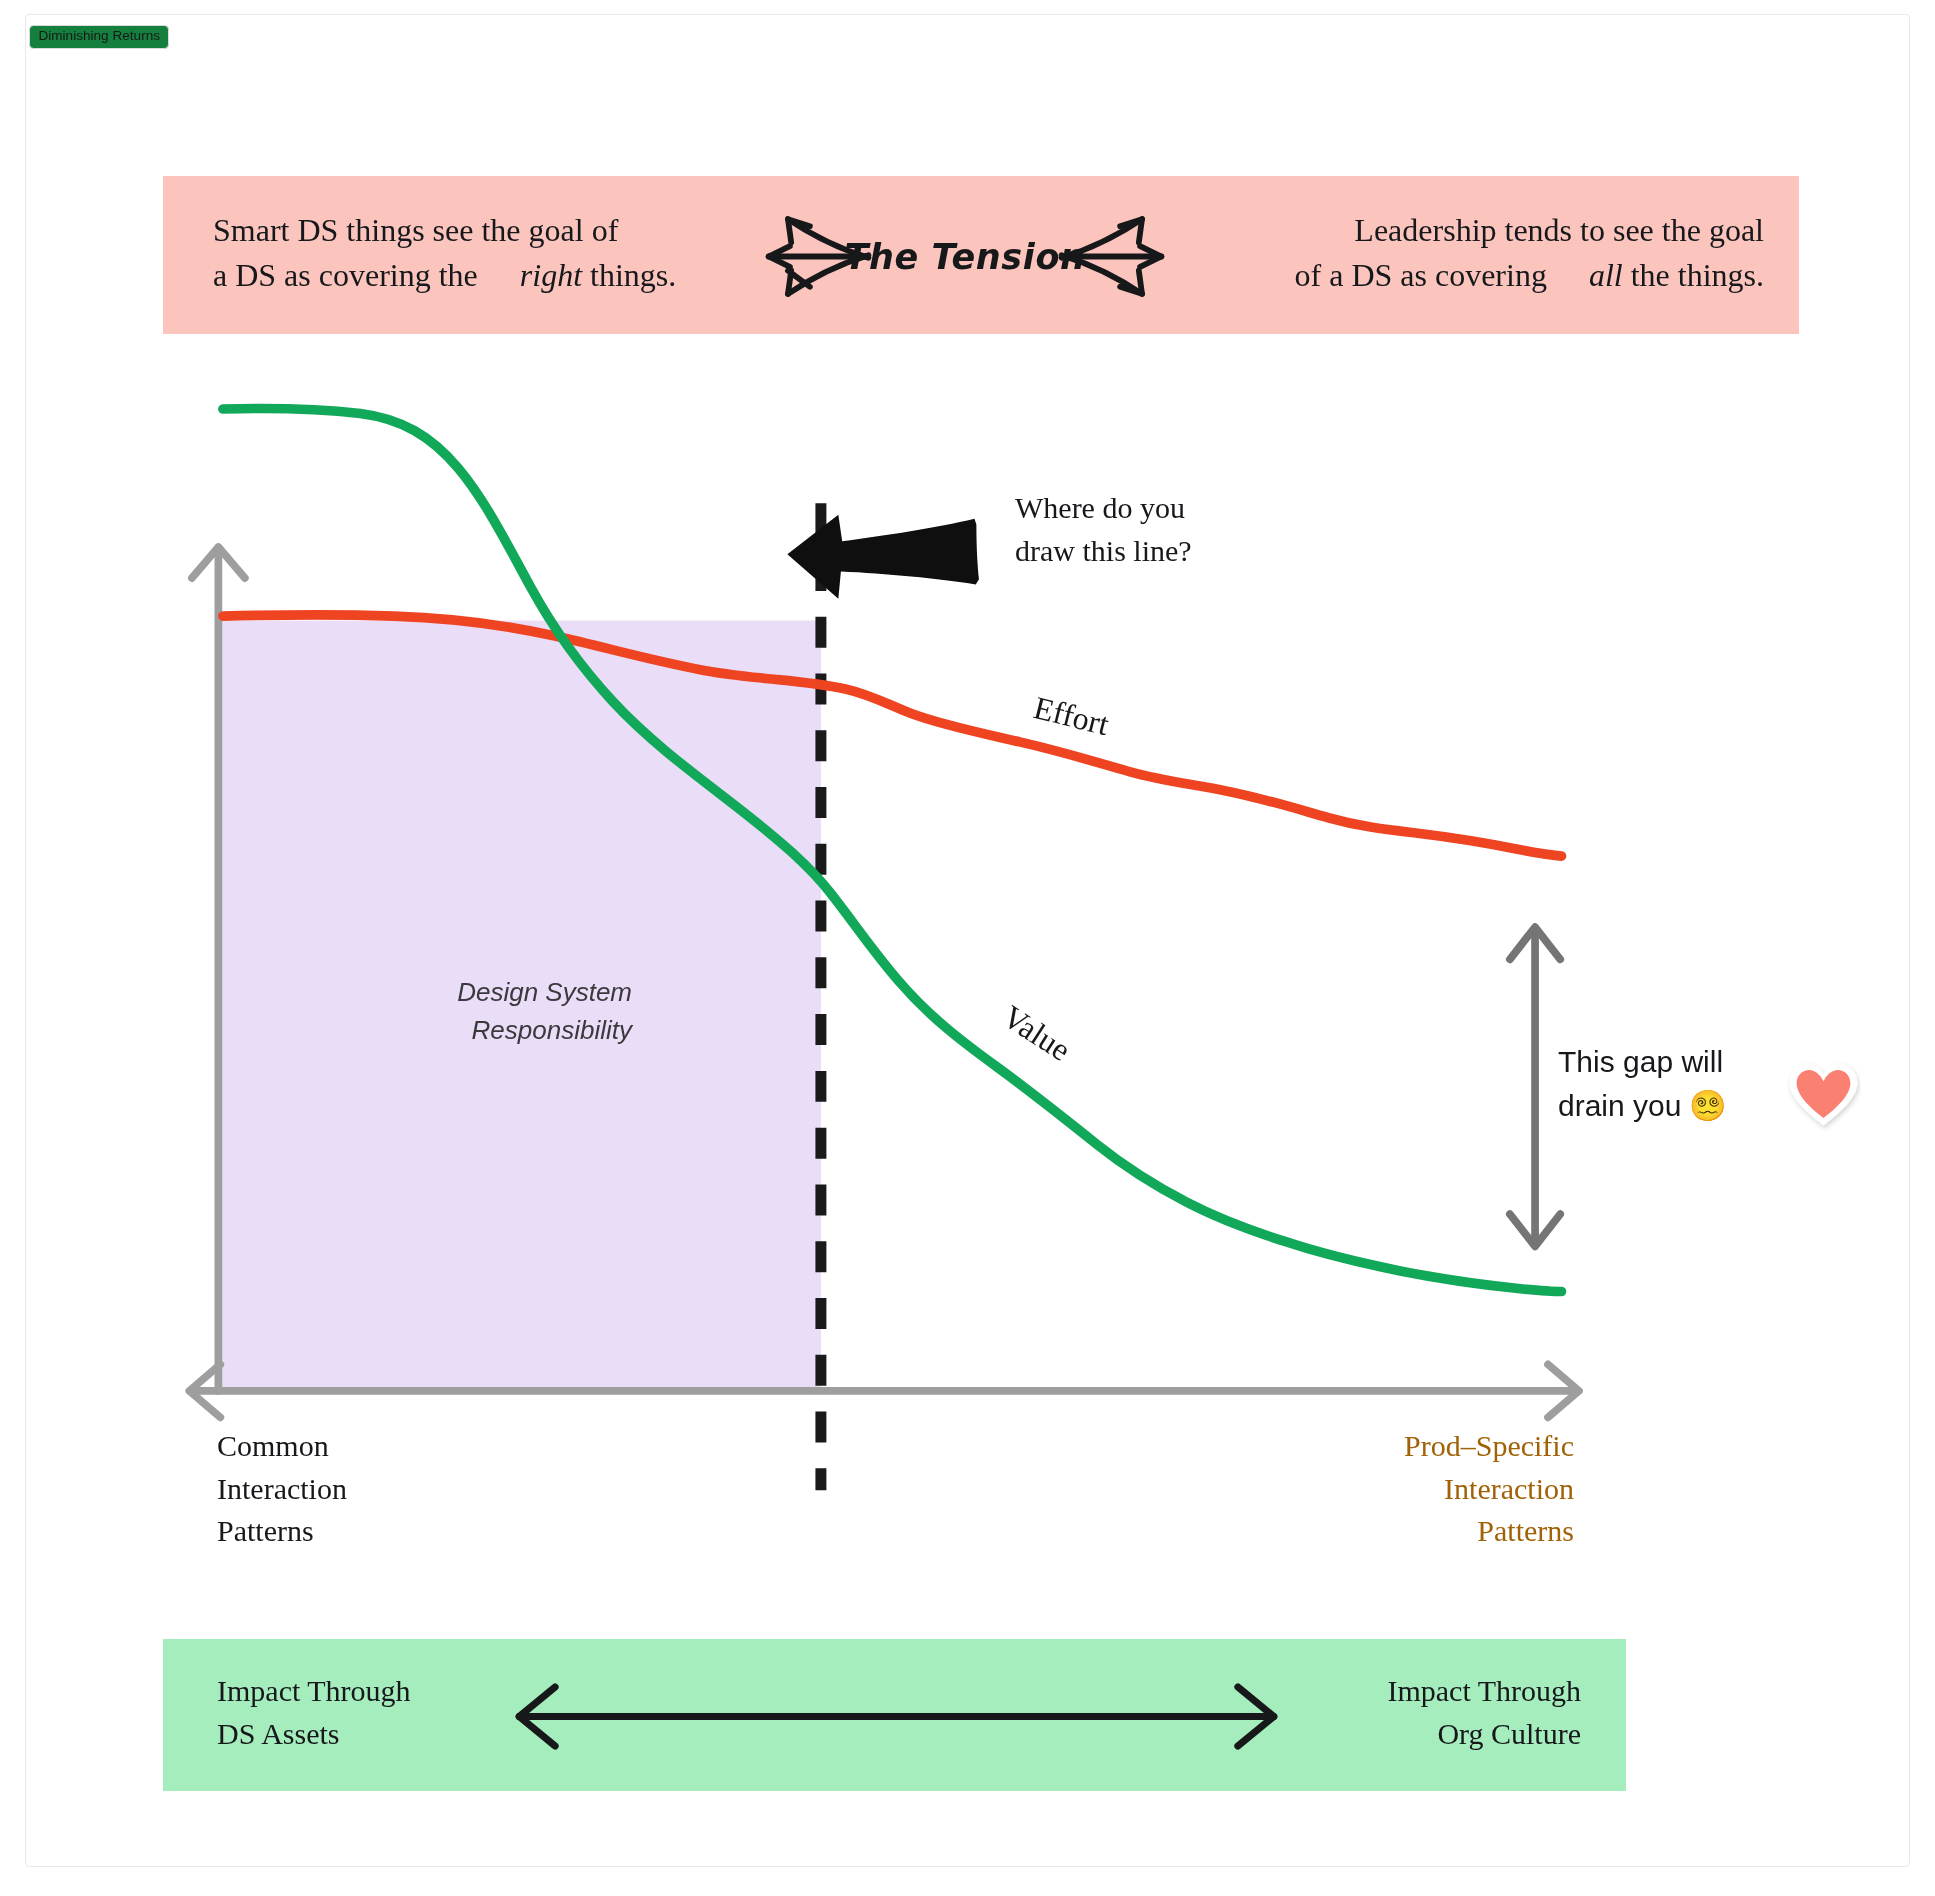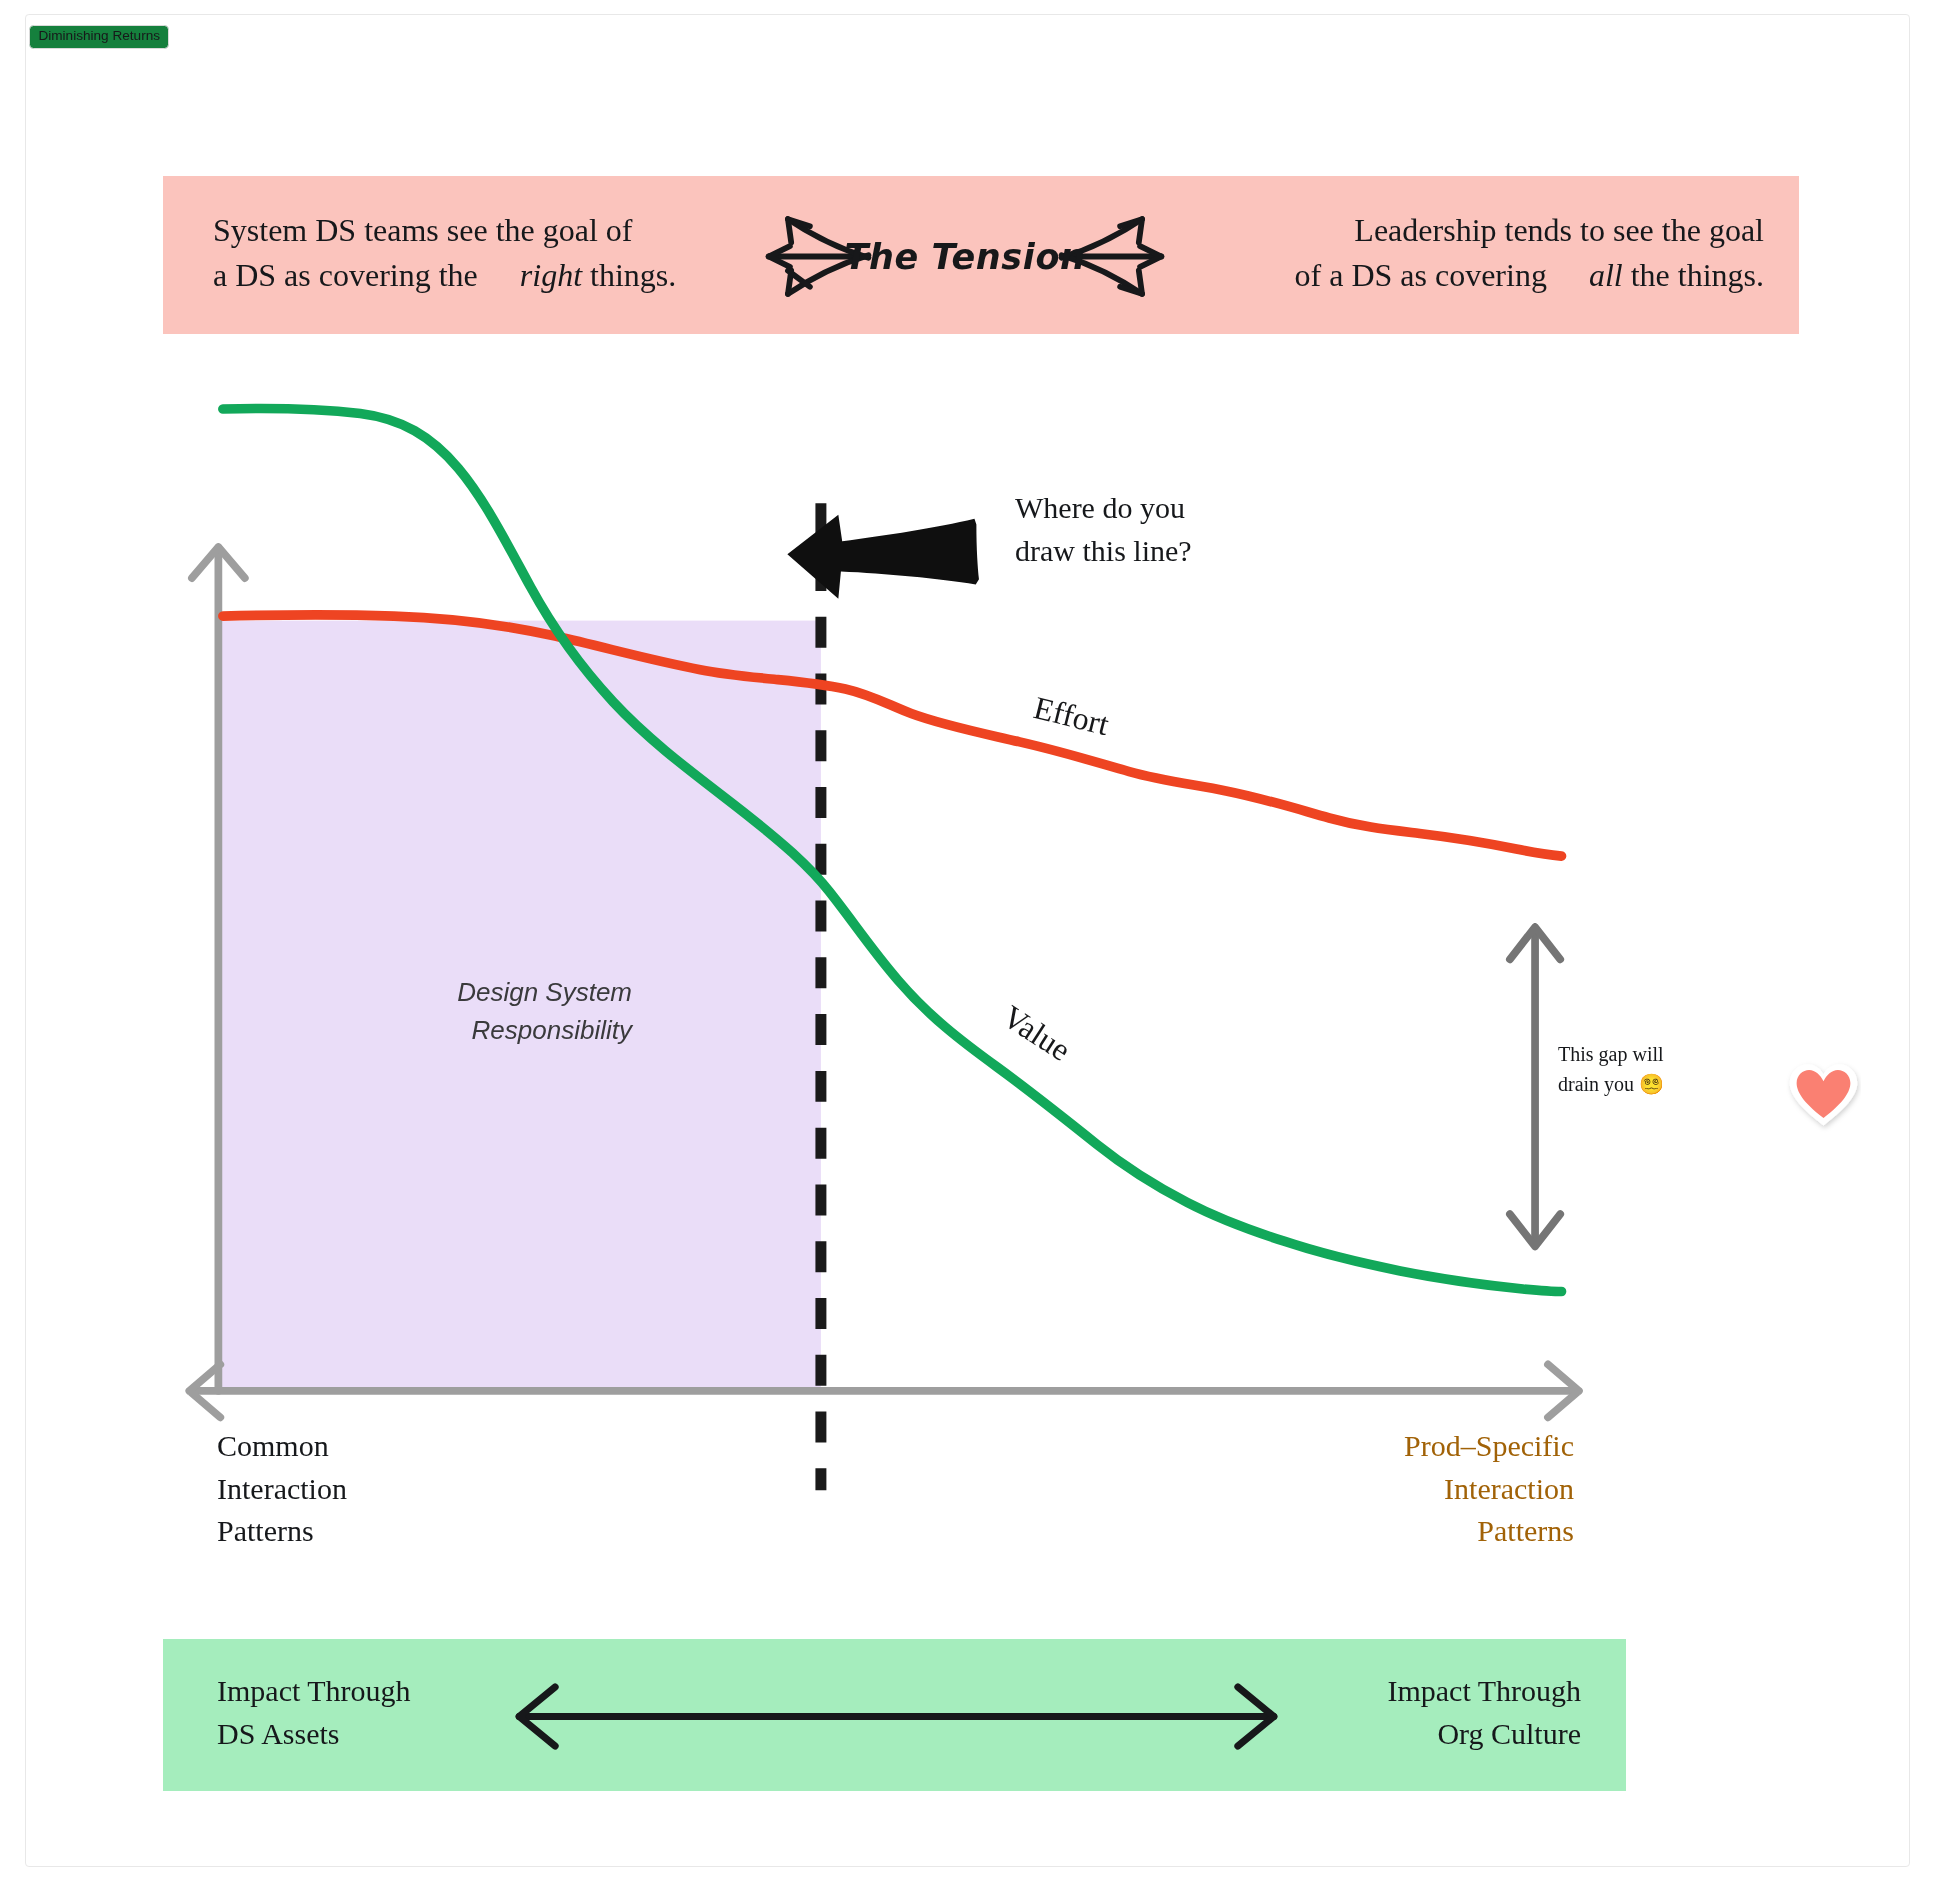--- a/index.html
+++ b/index.html
@@ -21,21 +21,21 @@
   
   .chart-svg{position:absolute;left:0;top:0;width:1936px;height:1896px;}
 
   .ds-resp-label{position:absolute;left:361px;top:974px;width:271px;text-align:right;font-family:"Liberation Sans",sans-serif;font-style:italic;font-size:26px;line-height:1.45;color:#3a3a3c;}
 
   .axis-label-left{position:absolute;left:217px;top:1425px;width:271px;font-family:"Liberation Serif",serif;font-size:30px;line-height:1.42;color:#16181b;text-align:left;}
   .axis-label-right{position:absolute;left:1226px;top:1425px;width:348px;font-family:"Liberation Serif",serif;font-size:30px;line-height:1.42;color:#a16207;text-align:right;}
 
   .where-line-label{position:absolute;left:1015px;top:487px;width:323px;font-family:"Liberation Serif",serif;font-size:30px;line-height:1.42;color:#16181b;}
 
-  .gap-label{position:absolute;left:1558px;top:1040px;width:258px;font-family:Liberation Serif, serif;font-size:20px;line-height:1.48;color:#16181b;}
+  .gap-label{position:absolute;left:1558px;top:1040px;width:258px;font-family:Liberation Sans, sans-serif;font-size:30px;line-height:1.48;color:#16181b;}
 
   .curve-label{position:absolute;font-family:"Liberation Serif",serif;font-size:32px;color:#17181a;white-space:nowrap;}
   #label-effort{left:1039px;top:689px;transform:rotate(14deg);transform-origin:0 0;}
   #label-value{left:1016px;top:998px;transform:rotate(33deg);transform-origin:0 0;}
 
   
   .heart-sticker{position:absolute;left:1786px;top:1058px;width:75px;height:75px;}
 
   
   .green-banner{position:absolute;left:163px;top:1639px;width:1463px;height:152px;background:#a5edbd;}
@@ -47,21 +47,21 @@
 
 <div id="canvas">
 
   <div class="card"></div>
 
   <div class="tab-badge">Diminishing Returns</div>
 
   <div class="pink-banner"></div>
 
   <div class="pink-left">
-    <span>System DS teams see the goal of</span><br>
+    <span>Smart DS things see the goal of</span><br>
     <span>a DS as covering the </span><em>right</em><span> things.</span>
   </div>
 
   <div class="tension-wrap">
     <svg width="426" height="103" viewBox="0 0 660 160">
       <g fill="none" stroke="#17181a" stroke-width="9" stroke-linecap="round" stroke-linejoin="round">
 
         <path d="M25 80 L178 80"></path>
         <path d="M25 80 L58 64 M25 80 L58 96"></path>
 

